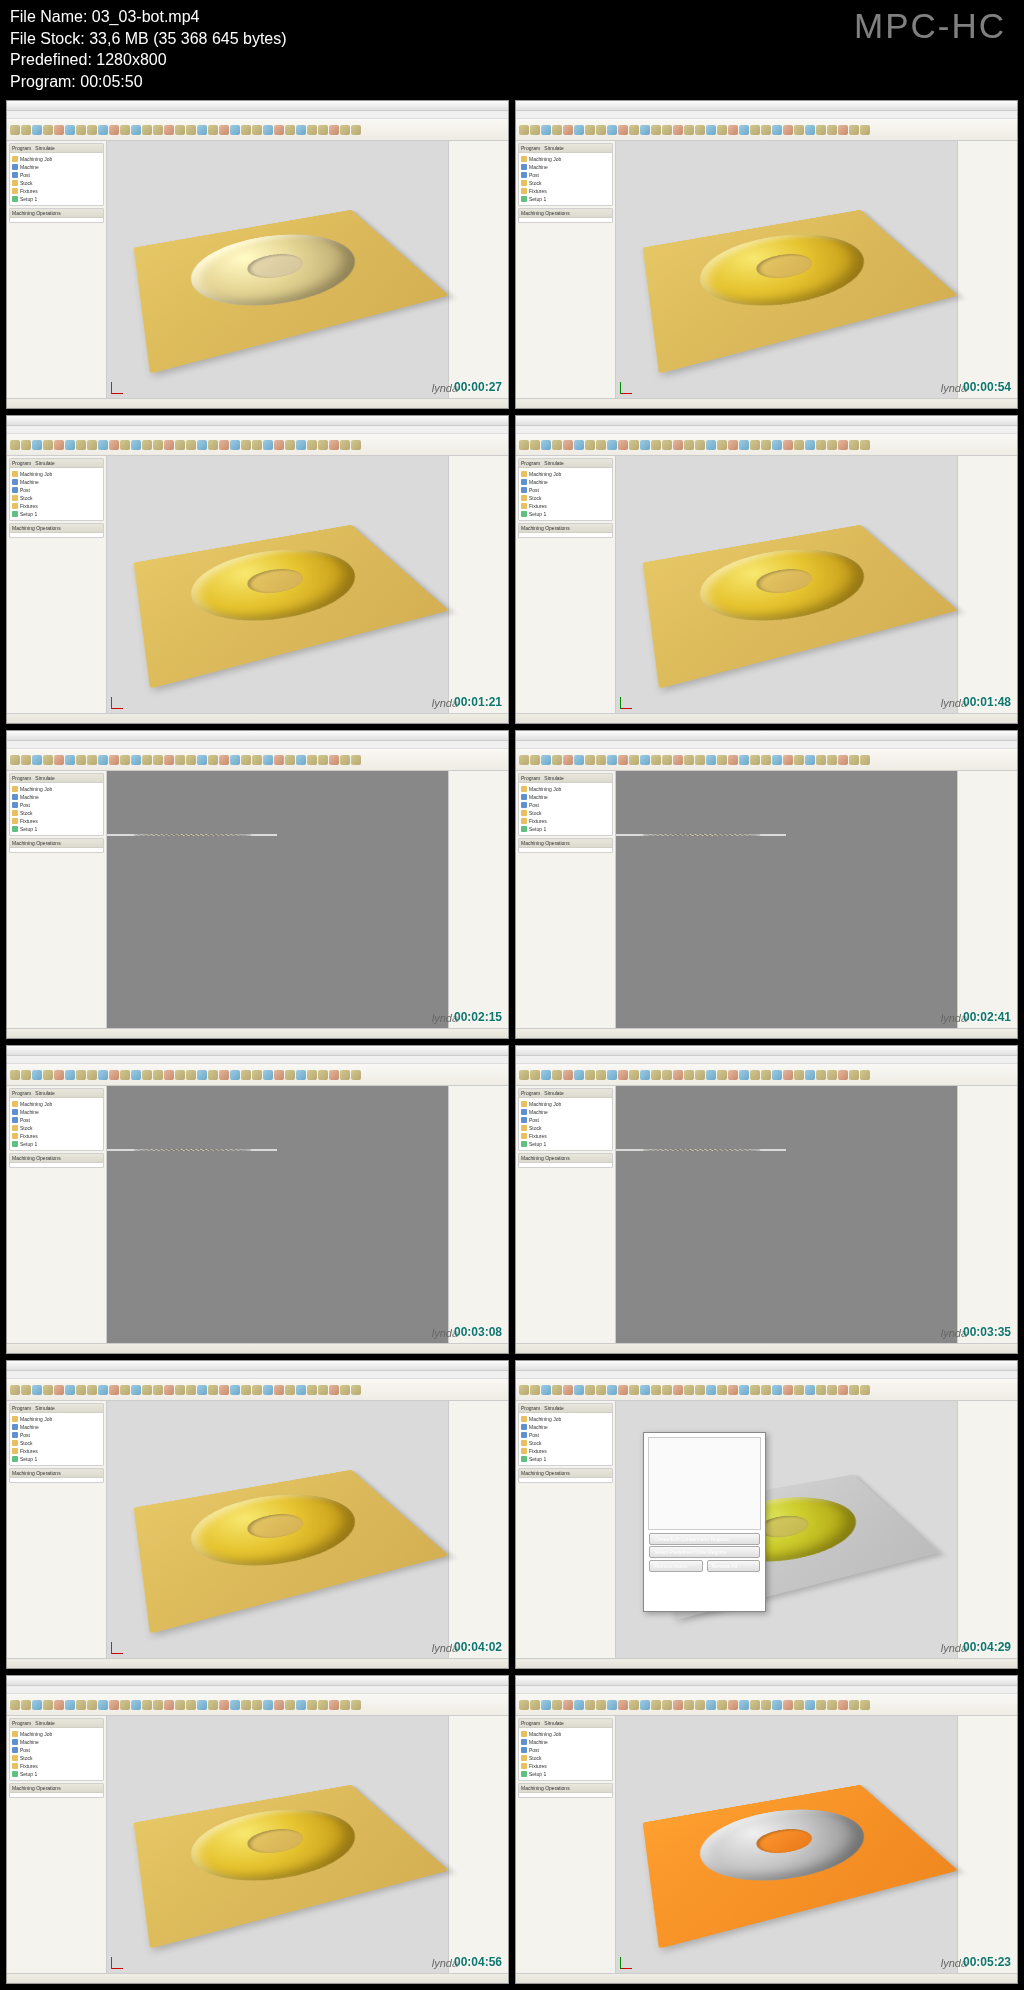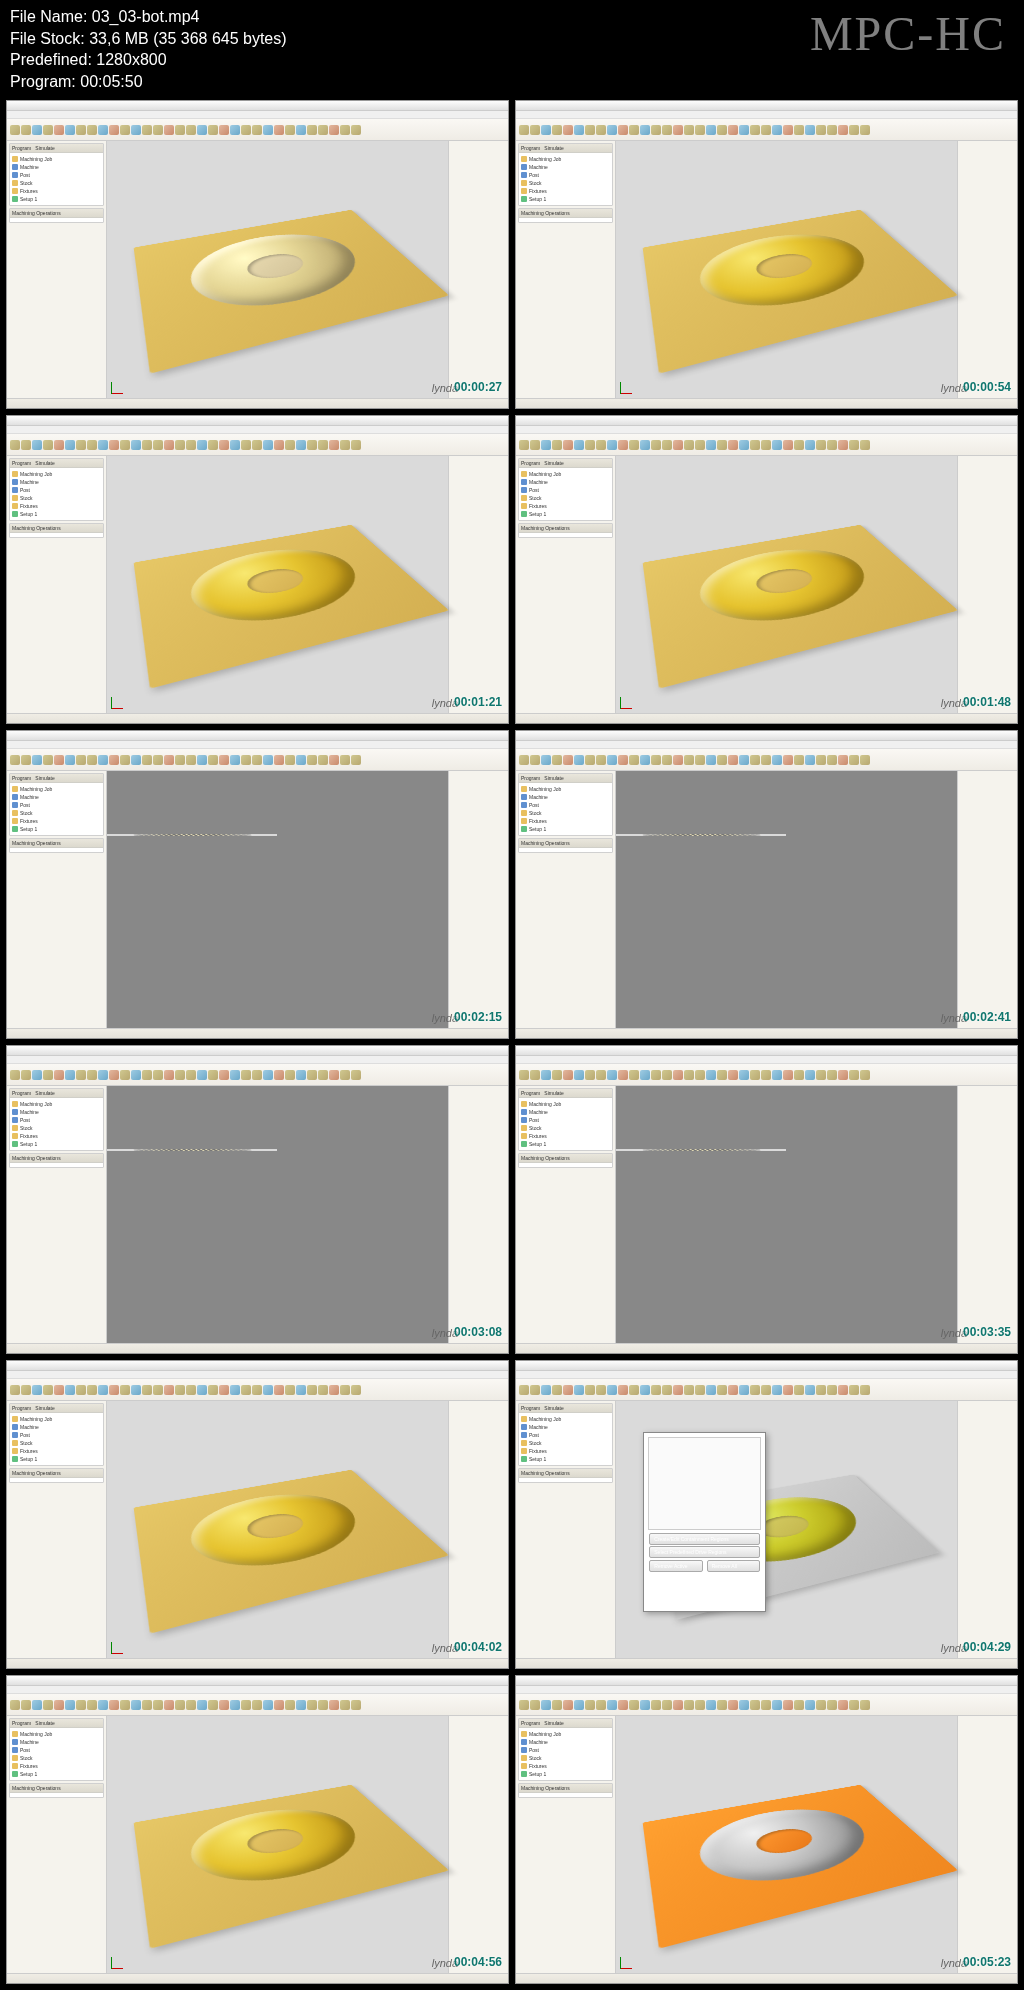--- a/index.html
+++ b/index.html
@@ -18,25 +18,25 @@
   top: 0; left: 0; right: 8px;
   background: #000;
   padding: 6px 10px;
   display: flex;
   justify-content: space-between;
   align-items: flex-start;
   z-index: 10;
 }
 .file-info { font-size: 16px; line-height: 1.35; text-shadow: 1px 1px 2px rgba(0,0,0,0.8); }
 .logo {
-  font-size: 48px;
+  font-size: 35px;
   font-weight: 300;
   color: rgba(255,255,255,0.5);
   letter-spacing: 2px;
-  font-family: Liberation Serif, serif;
+  font-family: Liberation Sans, sans-serif;
 }
 .grid {
   position: absolute;
   top: 100px; left: 6px; right: 6px; bottom: 6px;
   display: grid;
   grid-template-columns: 1fr 1fr;
   grid-template-rows: repeat(6, 1fr);
   gap: 6px;
 }
 .thumb {

